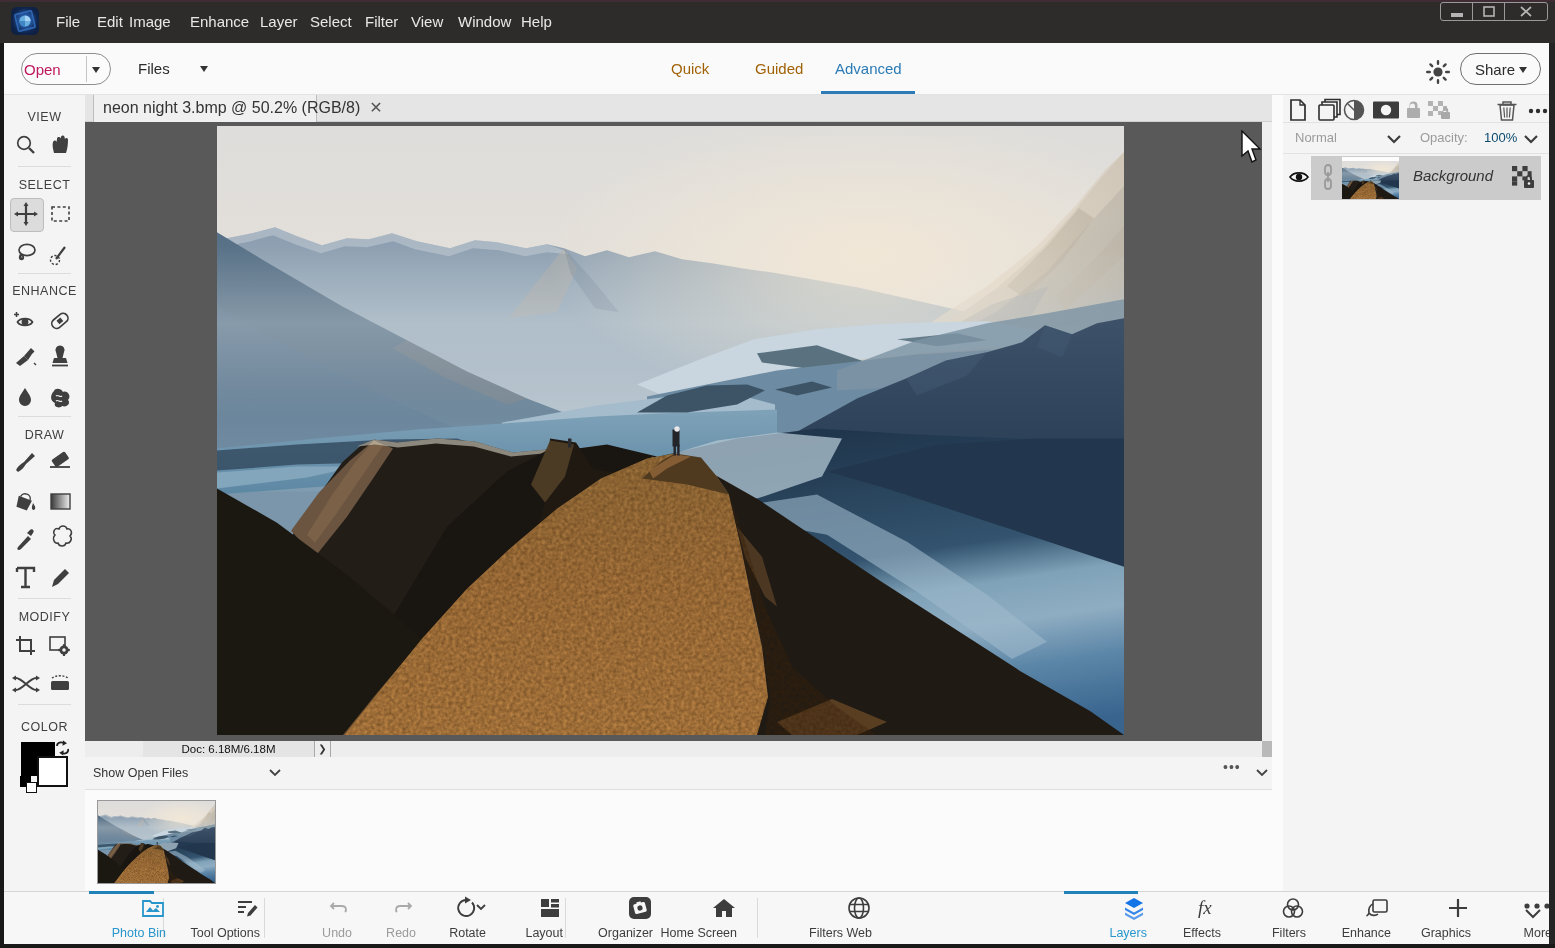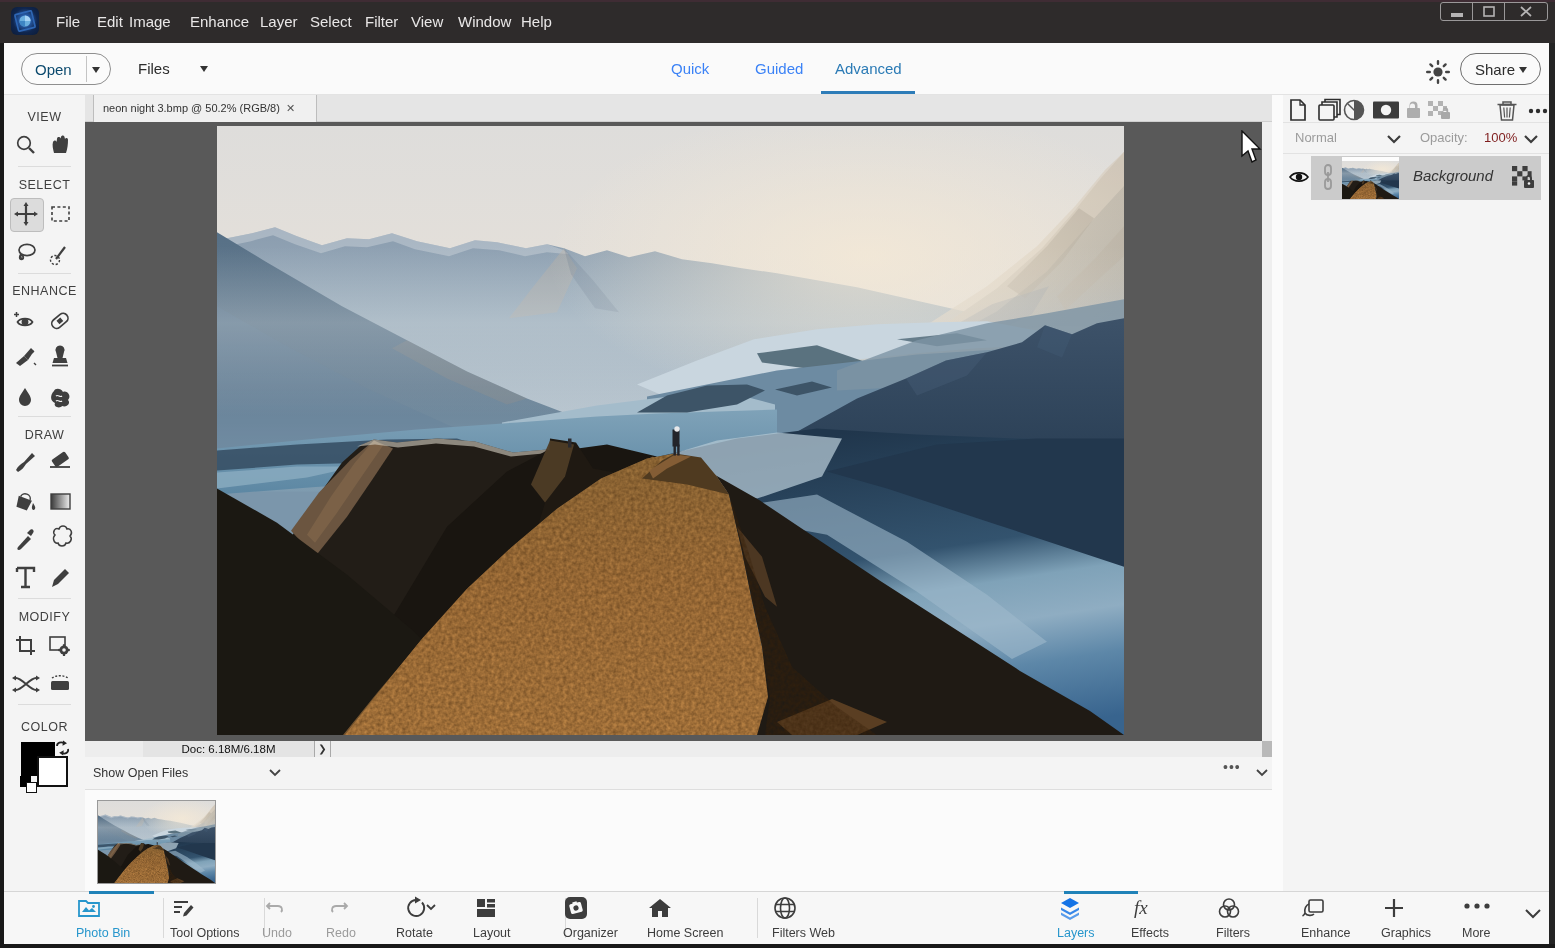--- a/index.html
+++ b/index.html
@@ -15,32 +15,32 @@
   background:radial-gradient(circle at 50% 48%, #2b65b8 0 20%, #10264e 60%, #0b1b38 100%); overflow:hidden;}
 .menu { position:absolute; top:13px; color:#e9e7e7; font-size:15px; white-space:nowrap; }
 #winctl { position:absolute; right:7px; top:2px; height:19px; display:flex; border:1px solid #9a9899; border-radius:3px;}
 #winctl div { width:32px; height:100%; border-right:1px solid #9a9899; position:relative; }
 #winctl div:last-child { border-right:none; width:42px; }
 
 
 #bar2 { position:absolute; left:4px; top:43px; width:1547px; height:52px; background:#fafafa; border-bottom:1px solid #e3e3e3;}
 #openbtn { position:absolute; left:17px; top:10px; width:90px; height:32px; border:1px solid #8f8f8f; border-radius:16px; background:#fbfbfb; }
 #openbtn .sep { position:absolute; left:64px; top:2px; width:1px; height:26px; background:#c4c4c4; }
-#openbtn .lbl { position:absolute; left:13px; top:7px; font-size:15px; color:#0c4a6e;text-align:center; }
+#openbtn .lbl { position:absolute; left:2px; top:7px; font-size:15px; color:#be185d;text-align:center; }
 .caret { width:0; height:0; border-left:4.5px solid transparent; border-right:4.5px solid transparent; border-top:6px solid #333; display:inline-block; }
 #createlbl { position:absolute; left:134px; top:17px; font-size:15px; color:#2c2c2c; }
-.modetab { position:absolute; top:17px; font-size:15px; color:#3b82f6; }
+.modetab { position:absolute; top:17px; font-size:15px; color:#a16207; }
 #advtab { color:#2a7ab5; }
 #advline { position:absolute; left:817px; top:48px; width:94px; height:3px; background:#2d7cb8; }
 #sharebtn { position:absolute; left:1456px; top:10px; width:81px; height:32px; border:1px solid #6f6f6f; border-radius:16px; }
 #sharebtn .lbl { position:absolute; left:14px; top:7px; font-size:15px; color:#2c2c2c;}
 
 
 #tabbar { position:absolute; left:85px; top:95px; width:1187px; height:27px; background:#e5e5e5; border-bottom:1px solid #cfcfcf;}
-#doctab { position:absolute; left:8px; top:0px; width:224px; height:27px; background:#f0f0f0; border-left:1px solid #bdbdbd; border-right:1px solid #bdbdbd; font-size:11px; color:#333; line-height:26px; padding-left:9px; white-space:nowrap; }
+#doctab { position:absolute; left:8px; top:0px; width:224px; height:27px; background:#f0f0f0; border-left:1px solid #bdbdbd; border-right:1px solid #bdbdbd; font-size:16px; color:#333; line-height:26px; padding-left:9px; white-space:nowrap; }
 
 
 #sidebar { position:absolute; left:4px; top:95px; width:81px; height:796px; background:#f4f4f4; }
 .toolhead { position:absolute; left:0; width:81px; text-align:center; font-size:12.5px; color:#3f3f3f; letter-spacing:0.5px;}
 .tdiv { position:absolute; left:14px; width:53px; height:1px; background:#dcdcdc; }
 #movebox { position:absolute; left:6px; top:103px; width:34px; height:34px; background:#dcdcdc; border:1px solid #bdbdbd; border-radius:4px;}
 #fgswatch { position:absolute; left:17px; top:647px; width:34px; height:34px; background:#000; }
 #bgswatch { position:absolute; left:33px; top:661px; width:31px; height:31px; background:#fff; border:2px solid #111; }
 #miniswatch1 { position:absolute; left:16px; top:681px; width:11px; height:11px; background:#000;}
 #miniswatch2 { position:absolute; left:22px; top:687px; width:11px; height:11px; background:#fff; border:1.5px solid #111;}
@@ -70,21 +70,21 @@
 #layers { position:absolute; left:1283px; top:95px; width:266px; height:796px; background:#f4f4f4; }
 #lyrow1 { position:absolute; left:0; top:0; width:266px; height:28px; border-bottom:1px solid #e2e2e2;}
 #lyrow2 { position:absolute; left:0; top:28px; width:266px; height:31px; border-bottom:1px solid #e2e2e2; font-size:13px; color:#9b9b9b;}
 #lyrow3 { position:absolute; left:0; top:59px; width:266px; height:46px; }
 #lyrowbg { position:absolute; left:28px; top:2px; width:230px; height:44px; background:#cbcbcb; }
 #lythumb { position:absolute; left:59px; top:3px; width:57px; height:42px; background:#fff;}
 #lyname { position:absolute; left:130px; top:13px; font-style:italic; font-size:15px; color:#333; }
 
 
 #taskbar { position:absolute; left:4px; top:891px; width:1547px; height:53px; background:#f7f7f7; border-top:1px solid #d6d6d6; }
-.tbitem { position:absolute; top:0; text-align:left; font-size:12.5px; color:#3d3d3d; }
+.tbitem { position:absolute; top:0; text-align:right; font-size:12.5px; color:#3d3d3d; }
 .tbitem .ic { height:30px; margin-top:3px; }
 .tbitem .lb { margin-top:1px; }
 .tbblue { color:#2796cc; }
 .tbdiv { position:absolute; top:6px; width:1px; height:40px; background:#d9d9d9; }
 .bluebar { position:absolute; top:0px; height:3px; background:#2082b8; }
 
 
 #frameL { position:absolute; left:0; top:43px; width:4px; height:905px; background:#191919;}
 #frameR { position:absolute; left:1549px; top:43px; width:6px; height:905px; background:#242424;}
 #frameB { position:absolute; left:0; top:944px; width:1555px; height:4px; background:#191919;}
@@ -501,21 +501,21 @@
             <circle cx="257" cy="13" r="2.2"></circle>
           </g>
       </svg>
     </div>
     <div id="lyrow2">
       <span style="position:absolute; left:12px; top:7px;">Normal</span>
       <svg class="abs" style="left:103px; top:11px;" width="16" height="11">
           <path d="M2 2 L8 8 L14 2" stroke="#3c3c3c" stroke-width="2.2" fill="none"></path>
         </svg>
       <span style="position:absolute; left:137px; top:7px;">Opacity:</span>
-      <span style="position:absolute; left:201px; top:7px; color:#7f1d1d;">100%</span>
+      <span style="position:absolute; left:201px; top:7px; color:#0c4a6e;">100%</span>
       <svg class="abs" style="left:240px; top:11px;" width="16" height="11">
           <path d="M2 2 L8 8 L14 2" stroke="#3c3c3c" stroke-width="2.2" fill="none"></path>
         </svg>
     </div>
     <div id="lyrow3">
       <div id="lyrowbg"></div>
       <svg class="abs" style="left:6px; top:16px;" width="20" height="14" viewBox="0 0 20 14">
         <path d="M1 7 C5 1.5 15 1.5 19 7 C15 12.5 5 12.5 1 7 Z" fill="none" stroke="#111" stroke-width="1.6"></path>
         <circle cx="10" cy="7" r="3.2" fill="#111"></circle>
       </svg>

